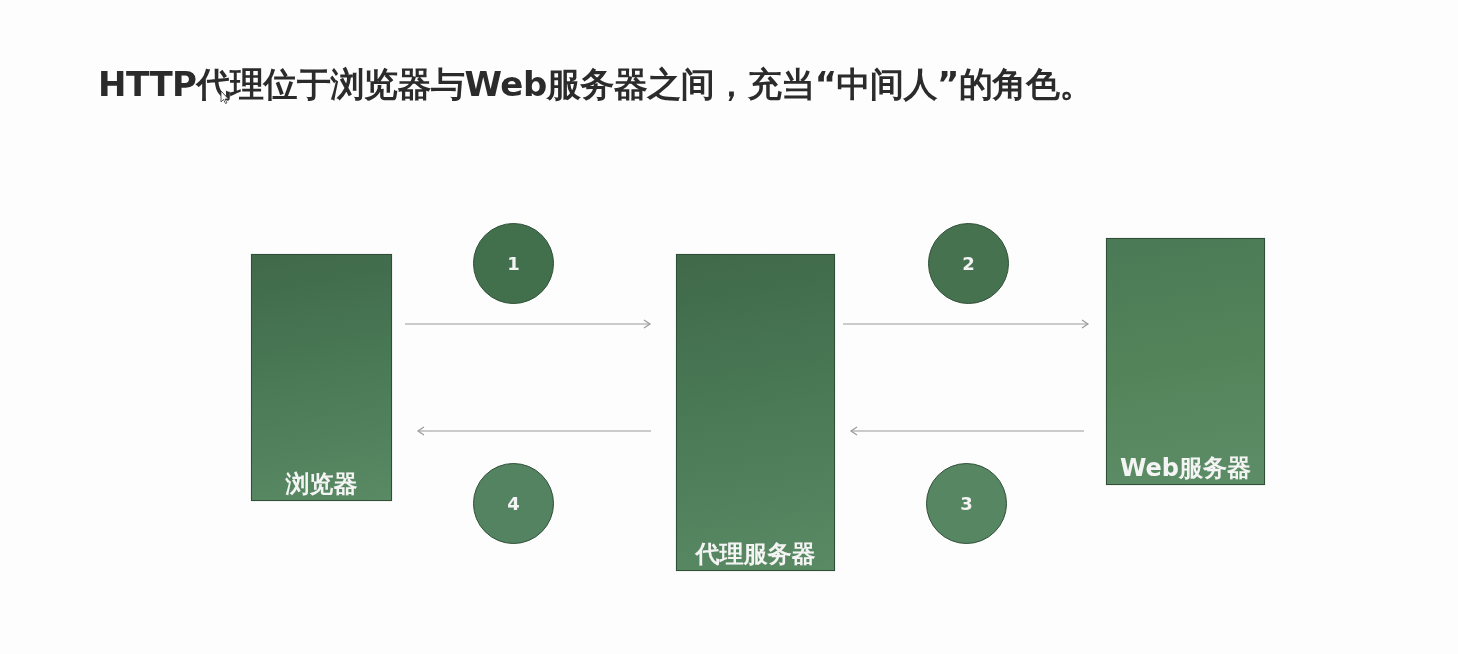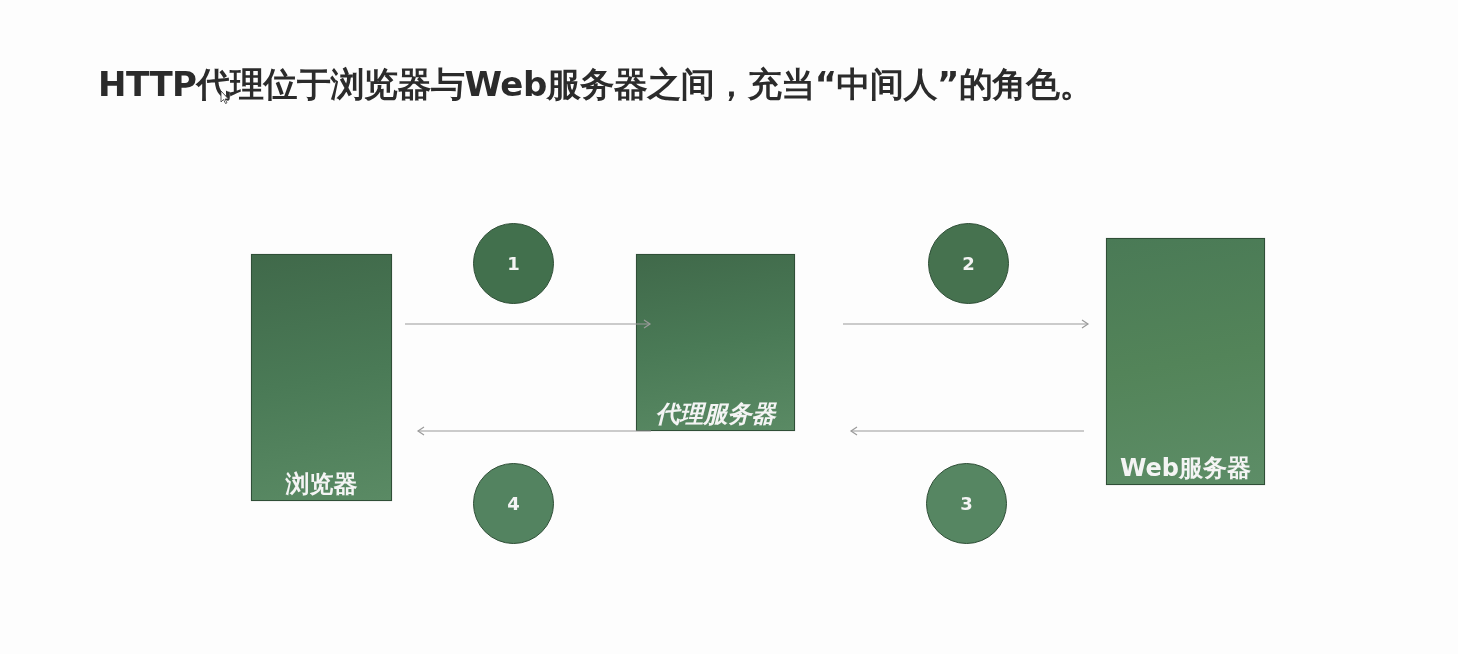--- a/index.html
+++ b/index.html
@@ -32,21 +32,21 @@
       box-sizing: border-box;
       display: flex;
       align-items: flex-end;
       justify-content: center;
       color: #f4f4f4;
       font-weight: bold;
       font-size: 24px;
       box-shadow: 0 0 1px rgba(0,0,0,0.3);
     }
     .node-browser { left: 251px; top: 254px; width: 141px; height: 247px; }
-    .node-proxy   { left: 636px; top: 254px; width: 159px; height: 177px; font-style: italic; }
+    .node-proxy   { left: 676px; top: 254px; width: 159px; height: 317px; }
     .node-web     { left: 1106px; top: 238px; width: 159px; height: 247px; background: linear-gradient(170deg, #4a7a56 0%, #538459 50%, #5d8d67 100%); }
 
     .step {
       position: absolute;
       border-radius: 50%;
       border: 1.5px solid #2f4f37;
       box-sizing: border-box;
       display: flex;
       align-items: center;
       justify-content: center;

